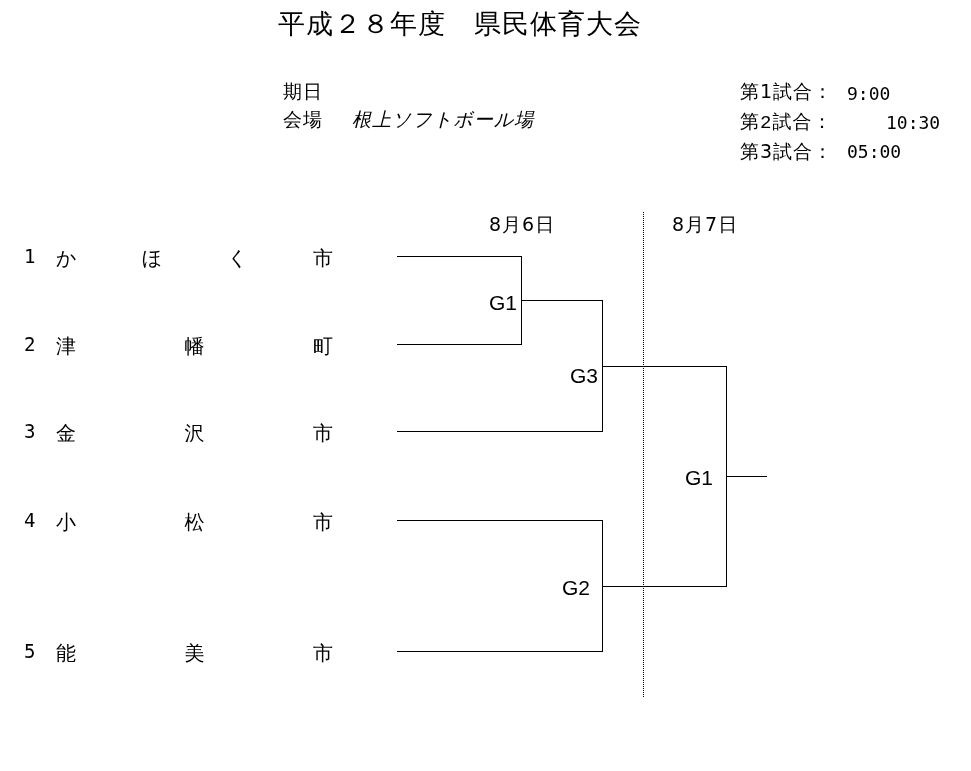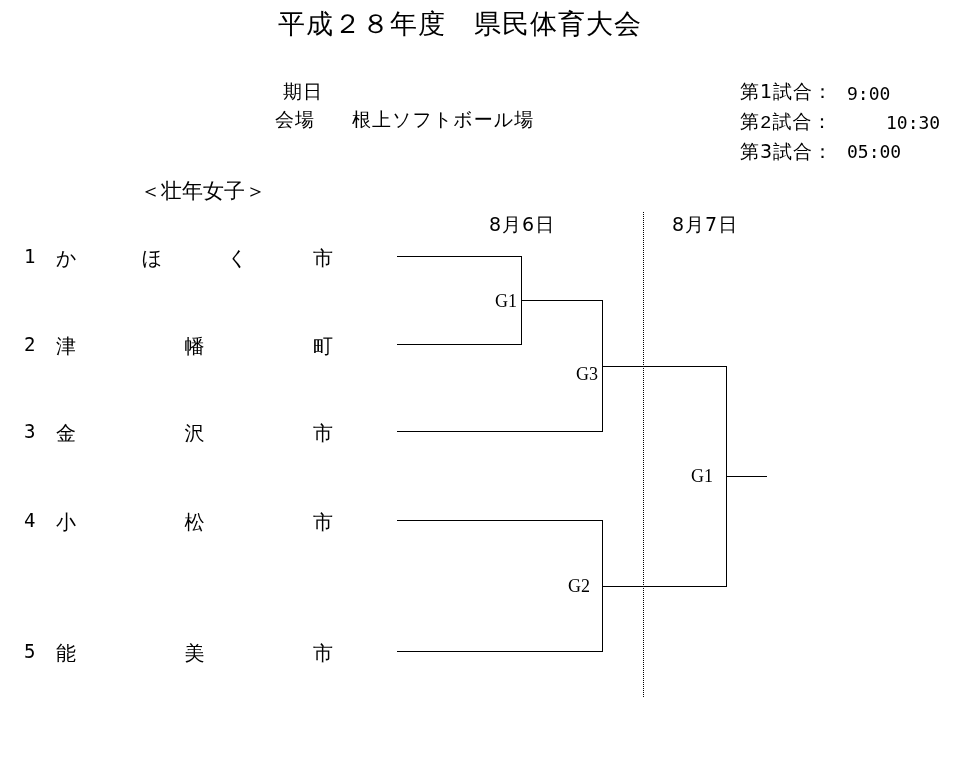--- a/index.html
+++ b/index.html
@@ -36,52 +36,51 @@
     font-family: "DejaVu Sans Mono", monospace;
     font-size: 19px;
   }
   .team-name {
     font-size: 20px;
     width: 277px;
     display: flex;
     justify-content: space-between;
   }
   .game-label {
-    font-family: Liberation Serif, serif;
-    font-size: 18px;
+    font-family: Liberation Sans, sans-serif;
+    font-size: 21px;
     width: 50px;
     text-align: right;
   }
   .hline { position: absolute; height: 1px; background: #000000; }
   .vline { position: absolute; width: 1px; background: #000000; }
   .dotline {
     position: absolute;
     width: 0;
     border-left: 1px dotted #000000;
   }
 </style>
 </head>
 <body>
 
 <div id="sheet">
 
   <div class="abs title" style="left:278px; top:6px;">平成２８年度　県民体育大会</div>
 
   <div class="abs info-label" style="left:283px; top:79px;">期日</div>
-  <div class="abs info-label" style="left:275px; top:107px;">会場</div>
-  <div class="abs info-value" style="left:352px; top:107px;">根上ソフトボール場</div>
+  <div class="abs info-label" style="left:283px; top:107px;">会場</div>
+  <div class="abs info-value" style="left:352px; top:107px;font-style:italic;">根上ソフトボール場</div>
 
   <div class="abs sched-label" style="left:740px; top:79px;">第1試合：</div>
   <div class="abs sched-time" style="left:847px; top:83px;">9:00</div>
   <div class="abs sched-label" style="left:740px; top:109px;font-family:Liberation Mono, monospace;">第2試合：</div>
   <div class="abs sched-time" style="left:886px; top:112px;">10:30</div>
   <div class="abs sched-label" style="left:740px; top:139px;">第3試合：</div>
   <div class="abs sched-time" style="left:847px; top:141px;">05:00</div>
 
-  <div class="abs cat" style="left:140px; top:177px;">＜壮年女子＞</div>
 
   <div class="abs day-hdr" style="left:489px; top:212px;">8月6日</div>
   <div class="abs day-hdr" style="left:672px; top:212px;">8月7日</div>
 
   <div class="dotline" style="left:643px; top:212px; height:485px;"></div>
 
   <div class="abs seed" style="left:24px; top:245px;">1</div>
   <div class="abs team-name" style="left:56px; top:245px;">
       <span>か</span>
       <span>ほ</span>

